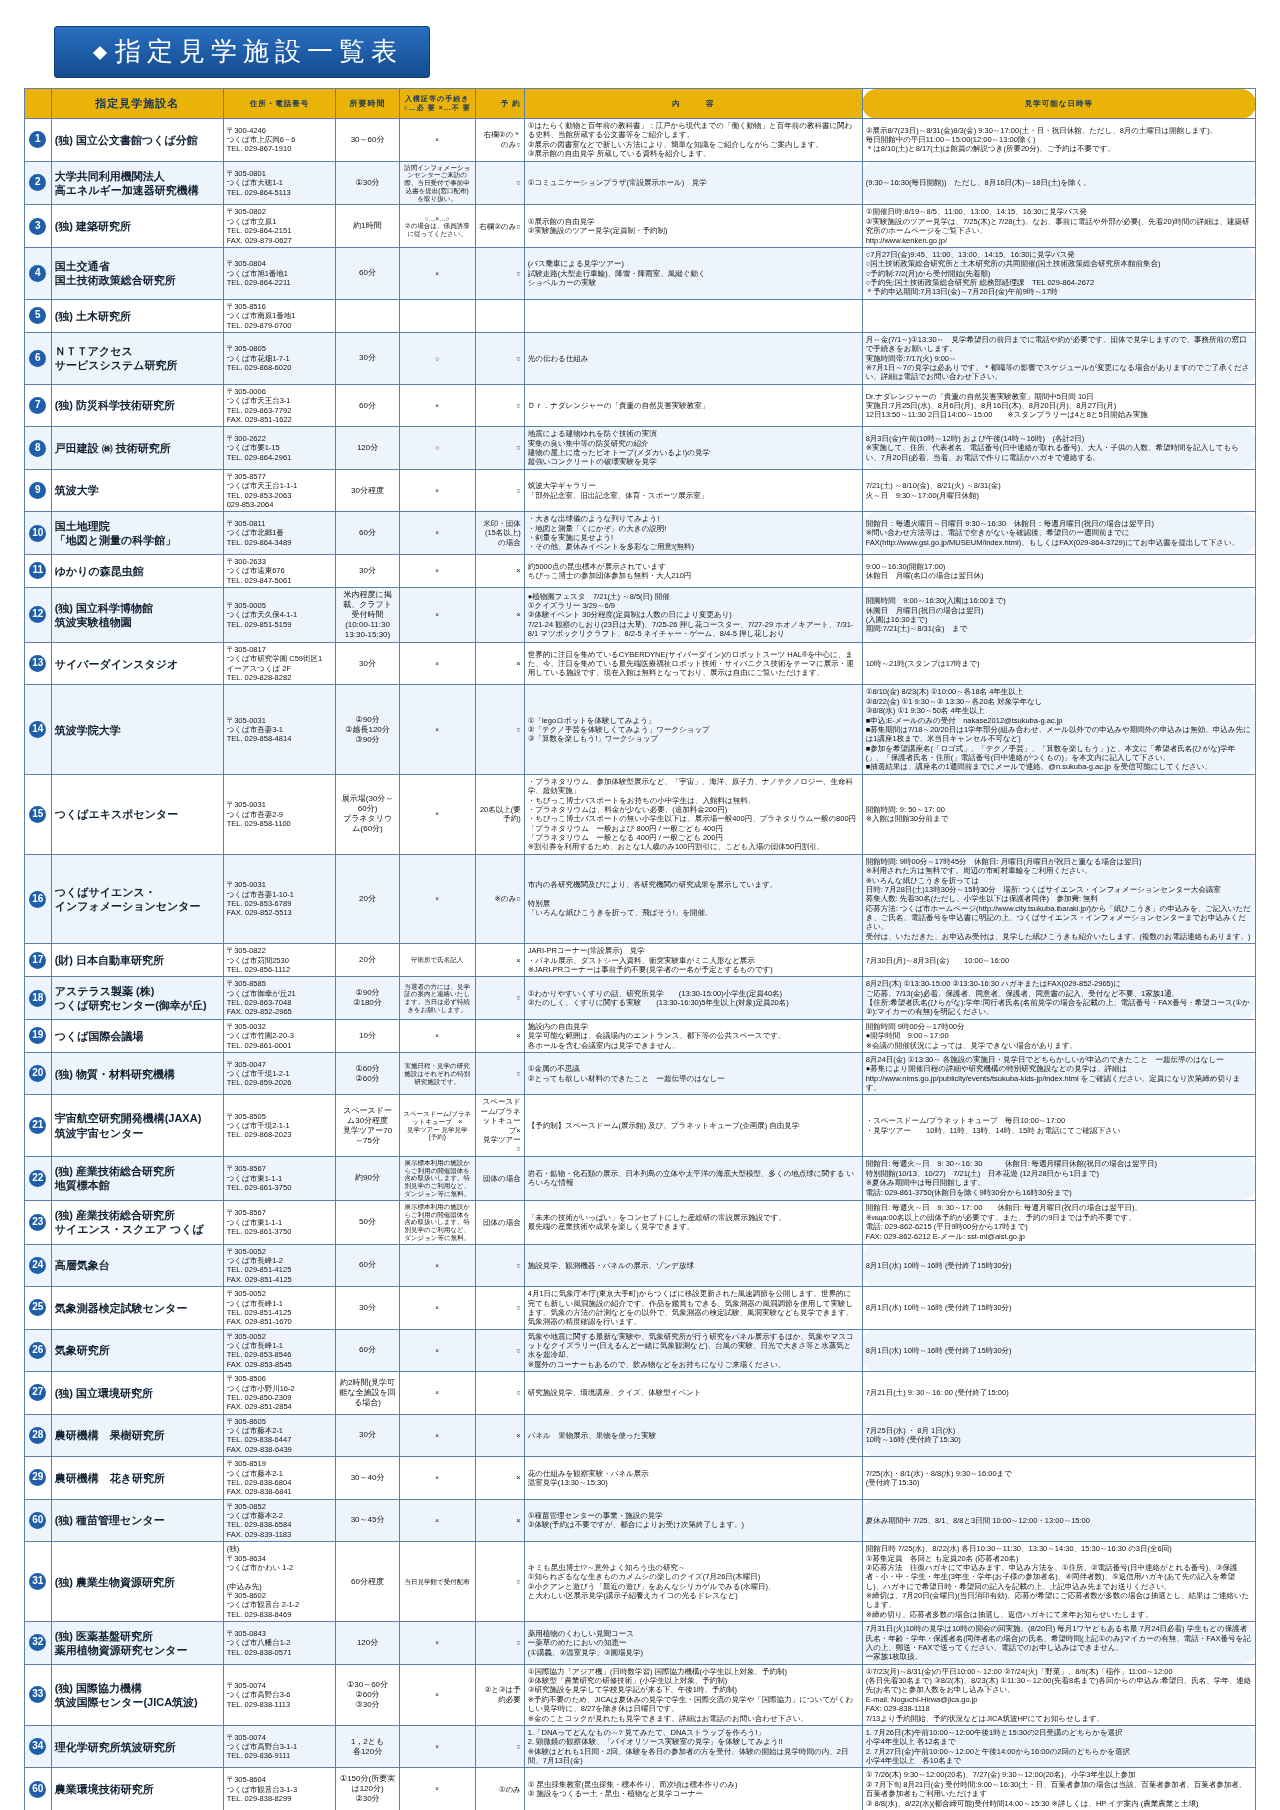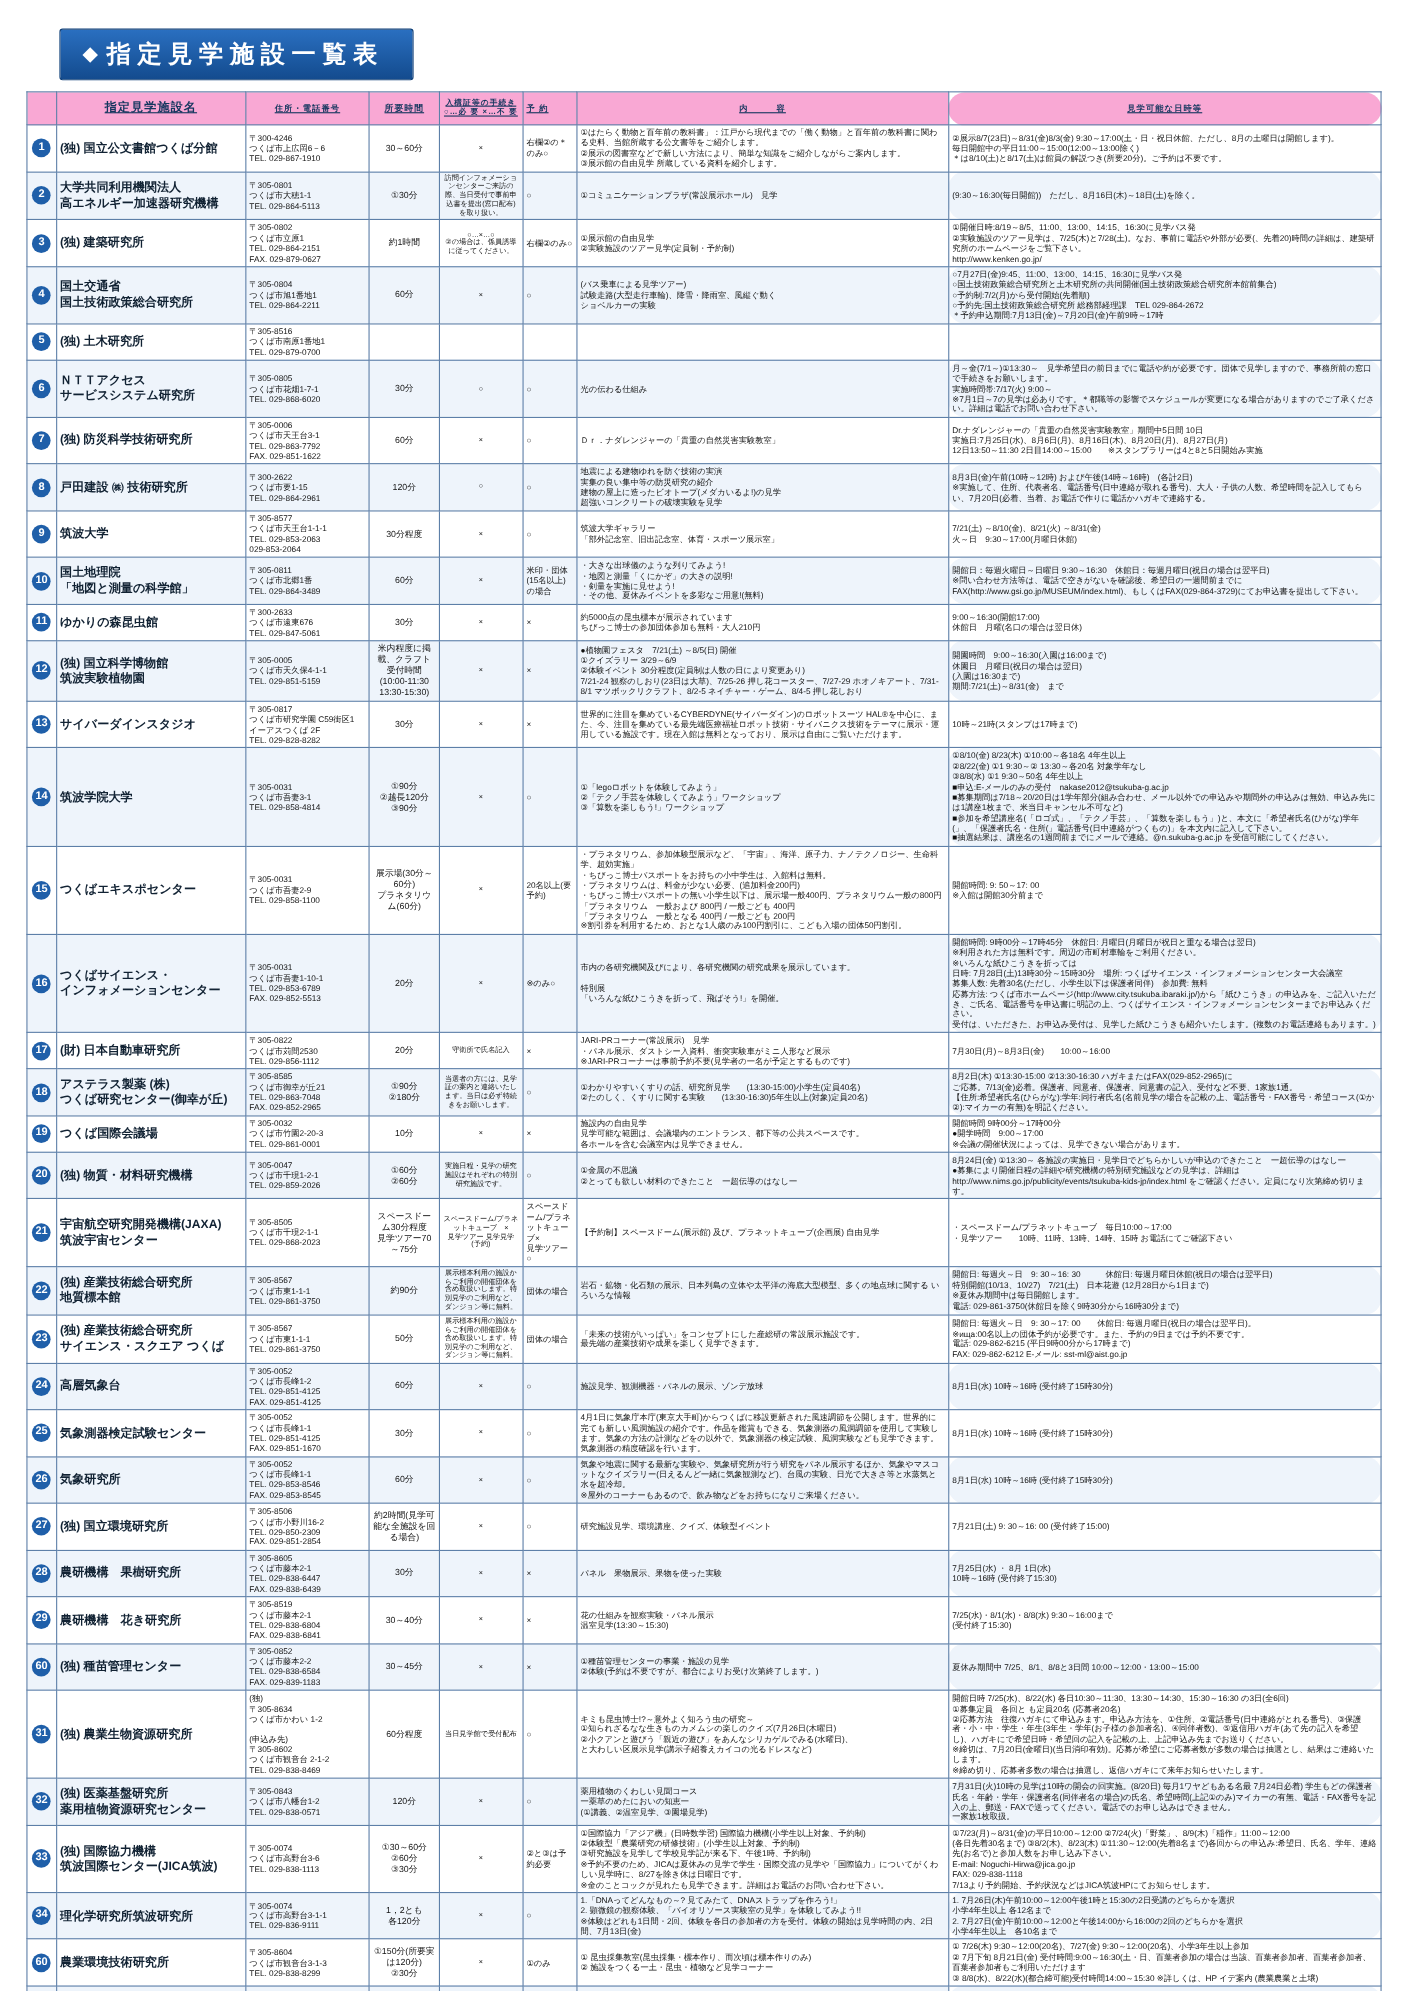--- a/index.html
+++ b/index.html
@@ -18,24 +18,24 @@
     position: relative;
     padding: 18px 24px 30px 24px;
   }
   
   .title-banner {
     margin: 8px 0 10px 30px;
     display: inline-block;
     background: #1f5fa9;
     background: linear-gradient(#2a6fc0, #134b8e);
     color: #ffffff;
-    font-size: 22px;
-    font-weight: bold;
+    font-size: 26px;
+    font-weight: normal;
     letter-spacing: 6px;
-    padding: 7px 26px 8px 22px;
+    padding: 7px 26px 8px 40px;
     border-radius: 3px;
     border: 1px solid #0e3f78;
   }
   .title-banner .sq {
     display: inline-block;
     width: 10px; height: 10px;
     background: #ffffff;
     margin-right: 10px;
     vertical-align: middle;
     transform: rotate(45deg);
@@ -47,35 +47,34 @@
     table-layout: fixed;
     font-size: 8px;
     line-height: 1.25;
   }
   table.main th, table.main td {
     border: 1px solid #5d7fa8;
     vertical-align: middle;
     padding: 2px 3px;
   }
   thead th {
-    background: #f9a8d4;
+    background: #eab308;
     color: #14365e;
     font-size: 11px;
     font-weight: bold;
     text-align: center;
     height: 30px;
     letter-spacing: 1px;
-    text-decoration: underline;
   }
   .col-no      { width: 26px;  text-align: center; }
   .col-name    { width: 168px; }
   .col-addr    { width: 110px; font-size: 7.5px; }
   .col-time    { width: 62px;  text-align: center; font-size: 8px;}
   .col-proc    { width: 74px;  text-align: center; font-size: 7px; }
-  .col-resv    { width: 48px;  text-align: left; font-size: 7.5px; }
+  .col-resv    { width: 48px;  text-align: right; font-size: 7.5px; }
   .col-cont    { width: 330px; font-size: 7.5px; }
   .col-date    { width: 384px; font-size: 7.5px; border-radius: 15px; }
 
   td.num {
     text-align: center;
     vertical-align: middle;
     padding: 0;
   }
   .badge {
     display: inline-block;

